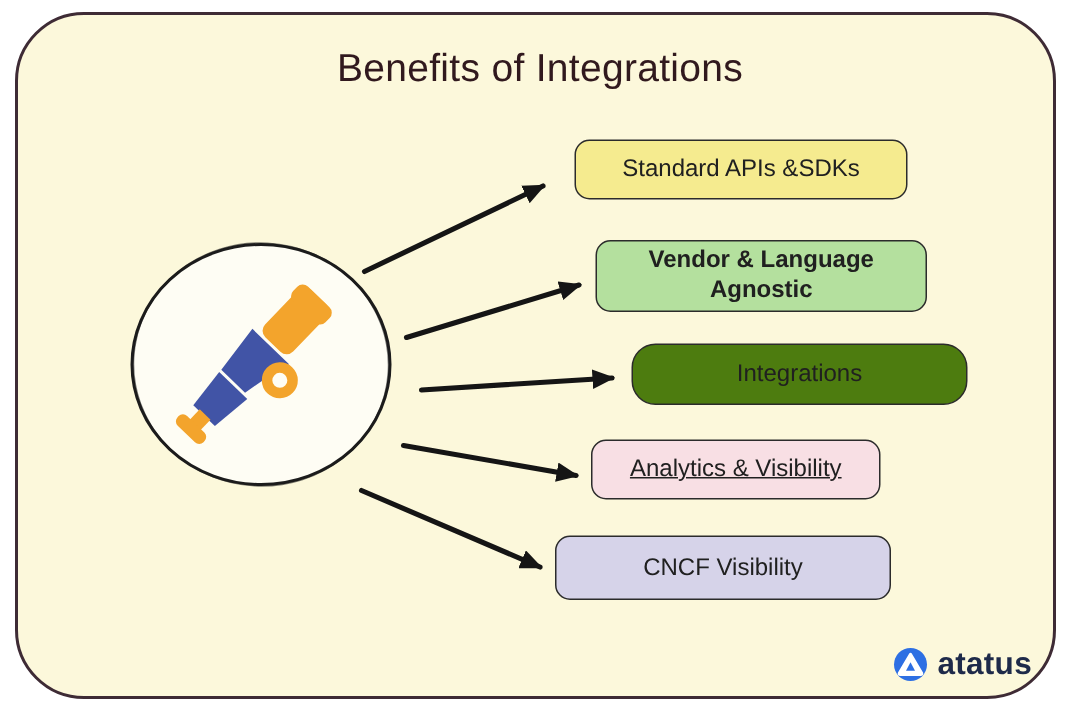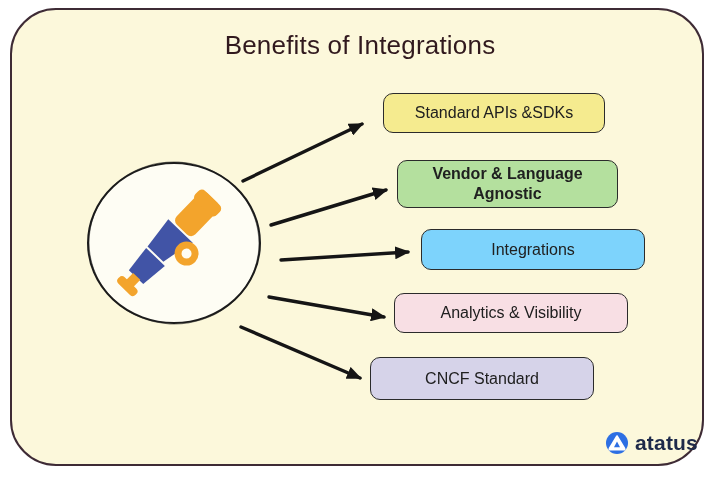--- a/index.html
+++ b/index.html
@@ -16,24 +16,24 @@
   }
   .overlay{position:absolute;left:0;top:0;width:720px;height:478px;pointer-events:none;}
   .benefit{
     position:absolute;box-sizing:border-box;border:1.8px solid #2B2B2B;border-radius:10px;
     display:flex;align-items:center;justify-content:center;text-align:center;
     font-size:16px;font-weight:500;color:#202020;line-height:1.25;padding:2px 4px;
   }
   .b1{left:383px;top:93px;width:222px;height:40px;}
   .b2{left:397px;top:160px;width:221px;height:48px;font-weight:bold;}
   .b3{left:421px;top:229px;width:224px;height:41px;}
-  .b4{left:394px;top:293px;width:234px;height:40px;}
+  .b4{left:394px;top:293px;width:193px;height:40px;text-decoration:underline;}
   .b5{left:370px;top:357px;width:224px;height:43px;}
   .brand{
-    position:absolute;right:22px;top:431px;display:flex;align-items:center;gap:6px;
+    position:absolute;right:32px;top:431px;display:flex;align-items:center;gap:6px;
   }
   .brand-text{font-size:21px;font-weight:bold;color:#1E2A4A;letter-spacing:0.2px;}
 </style>
 </head>
 <body>
 
 <div class="stage">
   <div class="canvas"></div>
 
   <div class="title">Benefits of Integrations</div>
@@ -68,28 +68,28 @@
       <line x1="241" y1="327" x2="360" y2="378" marker-end="url(#ah)"></line>
     </g>
   </svg>
 
   <div class="benefit b1" style="background: rgb(245, 235, 143);">
     <span>Standard APIs &amp;SDKs</span>
   </div>
   <div class="benefit b2" style="background: rgb(180, 224, 158);">
     <span>Vendor &amp; Language Agnostic</span>
   </div>
-  <div class="benefit b3" style="background: #7dd3fc;">
+  <div class="benefit b3" style="background: #4d7c0f; border-radius: 16px;">
     <span>Integrations</span>
   </div>
   <div class="benefit b4" style="background: rgb(248, 223, 228);">
     <span>Analytics &amp; Visibility</span>
   </div>
   <div class="benefit b5" style="background: rgb(214, 211, 233);">
-    <span>CNCF Standard</span>
+    <span>CNCF Visibility</span>
   </div>
 
   <div class="brand">
     <svg width="24" height="24" viewBox="0 0 24 24">
       <circle cx="12" cy="12" r="11" fill="#2D6FE3"></circle>
       <path d="M12 5.2 L19.4 17.6 Q19.9 18.6 18.7 18.6 L5.3 18.6 Q4.1 18.6 4.6 17.6 Z" fill="#ffffff" stroke="#ffffff" stroke-width="2" stroke-linejoin="round"></path>
       <path d="M12 10.5 L15 16.2 L9 16.2 Z" fill="#2D6FE3"></path>
     </svg>
     <span class="brand-text">atatus</span>
   </div>

